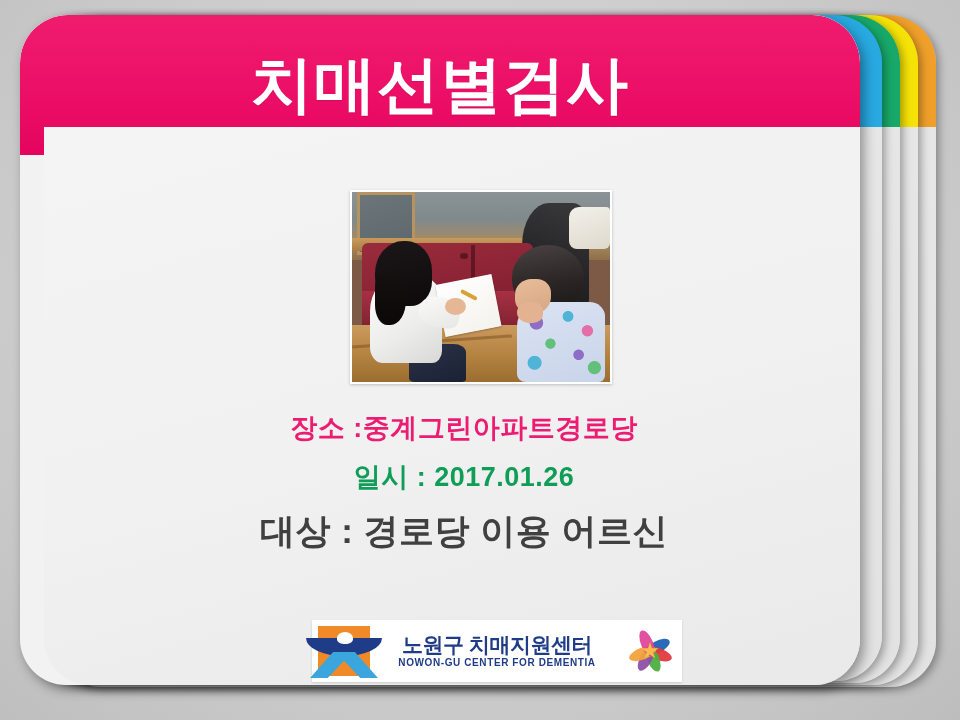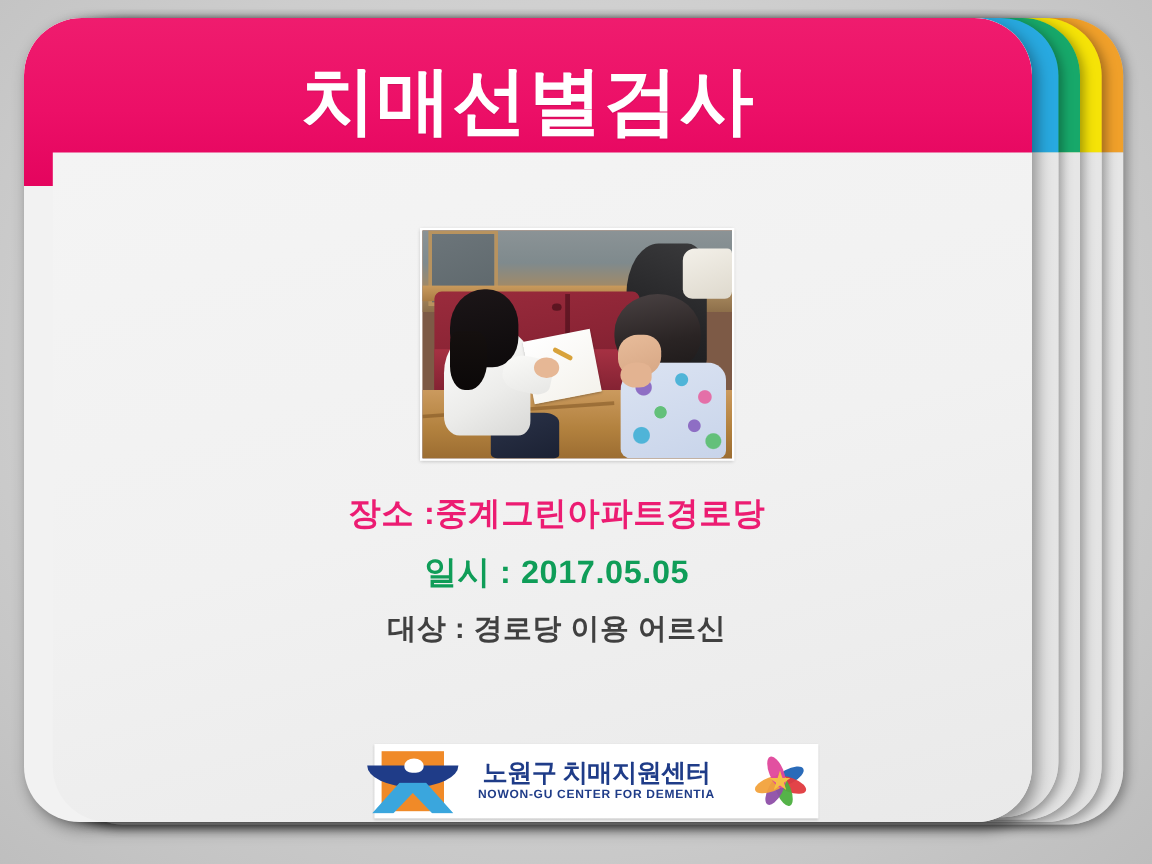--- a/index.html
+++ b/index.html
@@ -202,21 +202,21 @@
     top: 288px;
     text-align: center;
   }
   .info-line {
     font-weight: bold;
     line-height: 1.0;
     white-space: nowrap;
   }
   .info-place { font-size: 27px; color: #ec1c72; margin-bottom: 22px; letter-spacing: 0.5px; }
   .info-date  { font-size: 27px; color: #0f9d58; margin-bottom: 22px; letter-spacing: 0.5px; }
-  .info-target{ font-size: 24px; color: #404040; letter-spacing: 0.5px; }
+  .info-target{ font-size: 35px; color: #404040; letter-spacing: 0.5px; }
 
   
   .logo-bar {
     position: absolute;
     left: 268px;
     top: 493px;
     width: 370px;
     height: 62px;
     background: #ffffff;
     display: flex;
@@ -369,21 +369,21 @@
           <div class="ph ph-staff-hairfall"></div>
           <div class="ph ph-paper"></div>
           <div class="ph ph-staff-arm"></div>
           <div class="ph ph-hand"></div>
           <div class="ph ph-pen"></div>
         </div>
       </div>
 
       <div class="info">
         <div class="info-line info-place">장소 :중계그린아파트경로당</div>
-        <div class="info-line info-date">일시 : 2017.05.05</div>
+        <div class="info-line info-date">일시 : 2017.01.26</div>
         <div class="info-line info-target">대상 : 경로당 이용 어르신</div>
       </div>
 
       <div class="logo-bar">
         <div class="logo-mark">
           <div class="arms"></div>
           <div class="head"></div>
           <div class="legs"></div>
         </div>
         <div class="logo-text">

